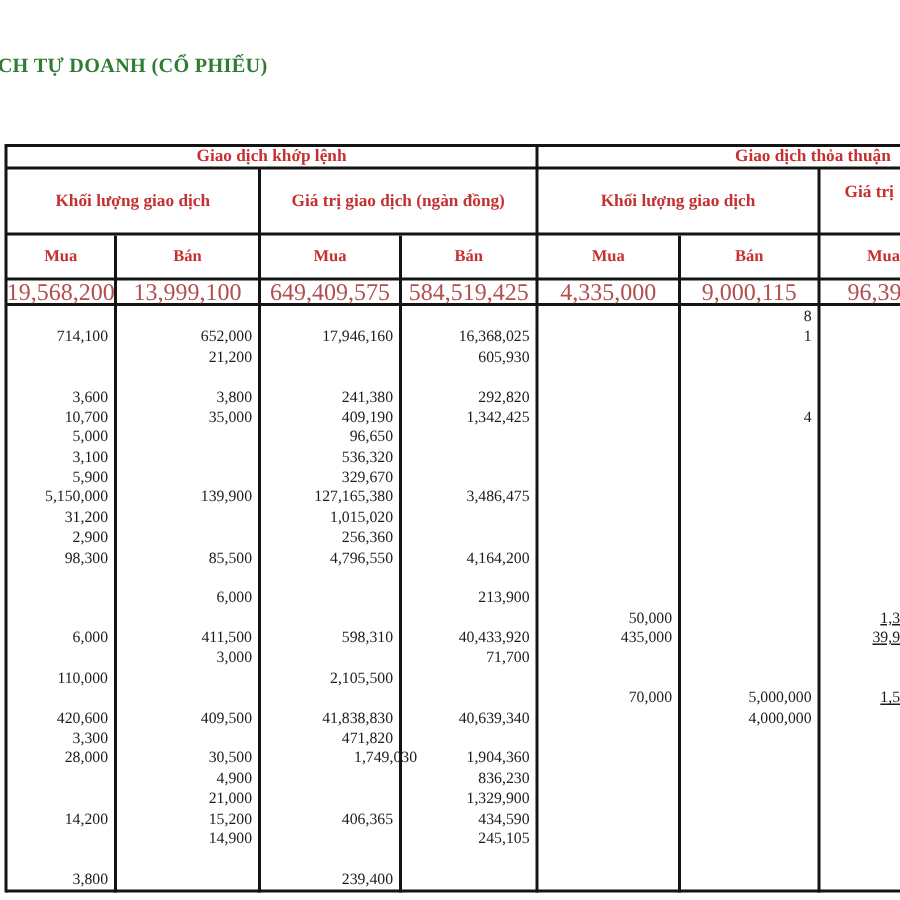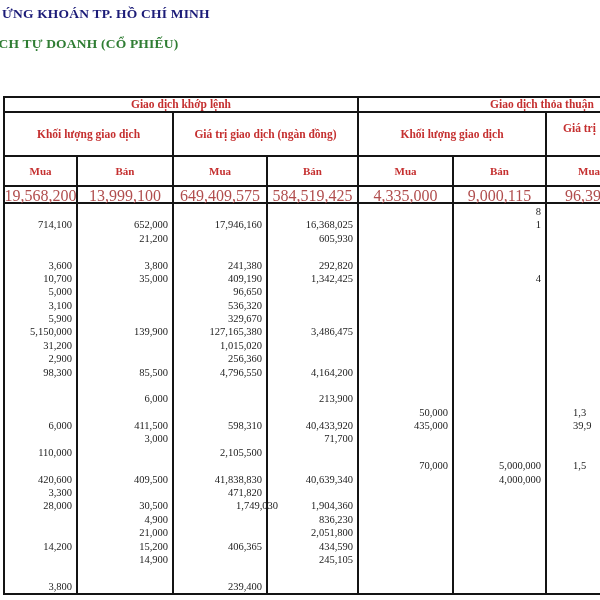--- a/index.html
+++ b/index.html
@@ -25,28 +25,27 @@
   .hdr.mid{display:flex;align-items:center;justify-content:center;}
   .muaban{font-size:11px;}
   .tot{
     position:absolute;color:#b14e4e;font-size:16px;white-space:nowrap;
     line-height:17px;height:17px;text-align:center;
   }
   .cell{
     position:absolute;color:#1c1c1c;font-size:10.5px;white-space:nowrap;
     text-align:right;
   }
-  .cell.left{text-align:left;}
+  .cell.left{text-align:right;text-decoration:underline;}
 </style>
 </head>
 <body>
 
 <div id="root">
 
-  <div class="title1">ỨNG KHOÁN TP. HỒ CHÍ MINH</div>
   <div class="title2">ỊCH TỰ DOANH (CỔ PHIẾU)</div>
 
   <div>
 
     <div class="hdr center" style="left:4px;top:97px;width:354px;line-height:15px;">Giao dịch khớp lệnh</div>
     <div class="hdr" style="left:490px;top:97px;line-height:15px;">Giao dịch thỏa thuận</div>
 
     <div class="hdr mid" style="left:4px;top:113px;width:169px;height:42px;">Khối lượng giao dịch</div>
     <div class="hdr mid" style="left:173px;top:113px;width:185px;height:42px;">Giá trị giao dịch (ngàn đồng)</div>
     <div class="hdr mid" style="left:358px;top:113px;width:188px;height:42px;">Khối lượng giao dịch</div>
@@ -142,21 +141,21 @@
         <div class="cell" style="top: 472.6px; height: 13.38px; line-height: 13.38px; left: 455px; width: 86px;">4,000,000</div>
         <div class="cell" style="top: 485.98px; height: 13.38px; line-height: 13.38px; left: 6px; width: 66px;">3,300</div>
         <div class="cell" style="top: 485.98px; height: 13.38px; line-height: 13.38px; left: 175px; width: 87px;">471,820</div>
         <div class="cell" style="top: 499.36px; height: 13.38px; line-height: 13.38px; left: 6px; width: 66px;">28,000</div>
         <div class="cell" style="top: 499.36px; height: 13.38px; line-height: 13.38px; left: 79px; width: 89px;">30,500</div>
         <div class="cell" style="top: 499.36px; height: 13.38px; line-height: 13.38px; left: 175px; width: 87px; padding-left: 16px;">1,749,030</div>
         <div class="cell" style="top: 499.36px; height: 13.38px; line-height: 13.38px; left: 269px; width: 84px;">1,904,360</div>
         <div class="cell" style="top: 512.74px; height: 13.38px; line-height: 13.38px; left: 79px; width: 89px;">4,900</div>
         <div class="cell" style="top: 512.74px; height: 13.38px; line-height: 13.38px; left: 269px; width: 84px;">836,230</div>
         <div class="cell" style="top: 526.12px; height: 13.38px; line-height: 13.38px; left: 79px; width: 89px;">21,000</div>
-        <div class="cell" style="top: 526.12px; height: 13.38px; line-height: 13.38px; left: 269px; width: 84px;">2,051,800</div>
+        <div class="cell" style="top: 526.12px; height: 13.38px; line-height: 13.38px; left: 269px; width: 84px;">1,329,900</div>
         <div class="cell" style="top: 539.5px; height: 13.38px; line-height: 13.38px; left: 6px; width: 66px;">14,200</div>
         <div class="cell" style="top: 539.5px; height: 13.38px; line-height: 13.38px; left: 79px; width: 89px;">15,200</div>
         <div class="cell" style="top: 539.5px; height: 13.38px; line-height: 13.38px; left: 175px; width: 87px;">406,365</div>
         <div class="cell" style="top: 539.5px; height: 13.38px; line-height: 13.38px; left: 269px; width: 84px;">434,590</div>
         <div class="cell" style="top: 552.88px; height: 13.38px; line-height: 13.38px; left: 79px; width: 89px;">14,900</div>
         <div class="cell" style="top: 552.88px; height: 13.38px; line-height: 13.38px; left: 269px; width: 84px;">245,105</div>
         <div class="cell" style="top: 579.64px; height: 13.38px; line-height: 13.38px; left: 6px; width: 66px;">3,800</div>
         <div class="cell" style="top: 579.64px; height: 13.38px; line-height: 13.38px; left: 175px; width: 87px;">239,400</div>
       </div>
   </div>

